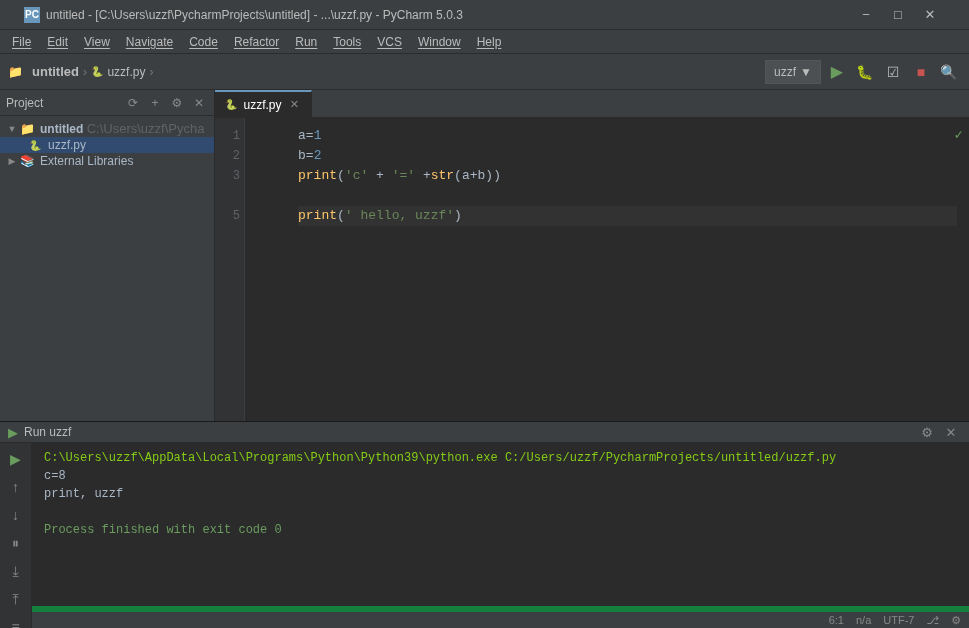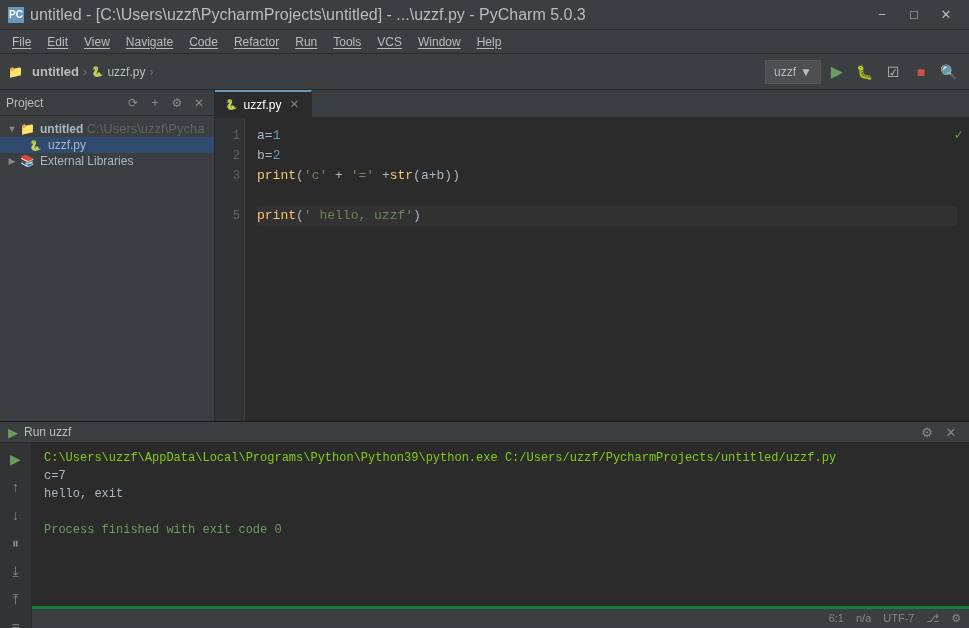--- a/index.html
+++ b/index.html
@@ -4,34 +4,34 @@
   <style>
     * { box-sizing: border-box; margin: 0; padding: 0; }
     body { font-family: 'Segoe UI', Arial, sans-serif; font-size: 12px; background: #3c3f41; color: #a9b7c6; width: 969px; height: 628px; overflow: hidden; }
 
     
     #title-bar {
       background: #3c3f41;
       height: 30px;
       display: flex;
       align-items: center;
-      padding: 0 8px;
+      padding: 0 24px;
       color: #bbbbbb;
       font-size: 12px;
       border-bottom: 1px solid #2b2b2b;
       user-select: none;
     }
     #title-bar .app-icon {
       width: 16px; height: 16px;
       margin-right: 6px;
       background: #6897bb;
       display: flex; align-items: center; justify-content: center;
       font-size: 10px; color: white; font-weight: bold;
     }
-    #title-bar .title-text { flex: 1; font-size: 16px; color: #bbbbbb; }
+    #title-bar .title-text { flex: 1; font-size: 12px; color: #bbbbbb; }
     #title-bar .window-controls { display: flex; gap: 2px; }
     #title-bar .win-btn {
       width: 30px; height: 20px;
       display: flex; align-items: center; justify-content: center;
       cursor: pointer; color: #bbbbbb; font-size: 13px;
       background: transparent; border: none;
     }
 
     
     #menu-bar {
@@ -201,20 +201,21 @@
     #code-content {
       flex: 1;
       padding: 8px 12px;
       line-height: 20px;
       overflow: auto;
     }
     .code-line {
       display: block;
       white-space: pre;
       height: 20px;
+      margin-left: 41px;
     }
     .fn { color: #ffc66d; }
     .str { color: #6a8759; }
     .var { color: #a9b7c6; }
     .num { color: #6897bb; }
     .op { color: #a9b7c6; }
 
     
     #editor-check {
       position: absolute;
@@ -281,21 +282,21 @@
       overflow-y: auto;
     }
     .run-path { color: #84cc16; }
     .run-result { color: #a9b7c6; }
     .run-success { color: #6a9c5e; }
 
     
     #status-bar {
       height: 22px;
       background: #3c3f41;
-      border-top: 3px solid #15803d;
+      border-top: 6px solid #15803d;
       display: flex;
       align-items: center;
       padding: 0 8px;
       font-size: 11px;
       color: #888;
       gap: 12px;
     }
 
     
     #editor-wrapper {
@@ -457,22 +458,22 @@
       <button class="run-side-btn green" title="Run again">▶</button>
       <button class="run-side-btn" title="Up">↑</button>
       <button class="run-side-btn" title="Down">↓</button>
       <button class="run-side-btn" title="Pause">⏸</button>
       <button class="run-side-btn" title="Scroll to end">⤓</button>
       <button class="run-side-btn" title="Scroll to start">⤒</button>
       <button class="run-side-btn" title="More">≡</button>
     </div>
     <div id="run-output">
       <div class="run-path">C:\Users\uzzf\AppData\Local\Programs\Python\Python39\python.exe C:/Users/uzzf/PycharmProjects/untitled/uzzf.py</div>
-      <div class="run-result">c=7</div>
-      <div class="run-result">hello, exit</div>
+      <div class="run-result">c=8</div>
+      <div class="run-result">print, uzzf</div>
       <div>&nbsp;</div>
       <div class="run-success">Process finished with exit code 0</div>
     </div>
   </div>
 </div>
 
 <div id="status-bar">
   <span style="margin-left:auto; display:flex; gap:12px;">
     <span>6:1</span>
     <span>n/a</span>

